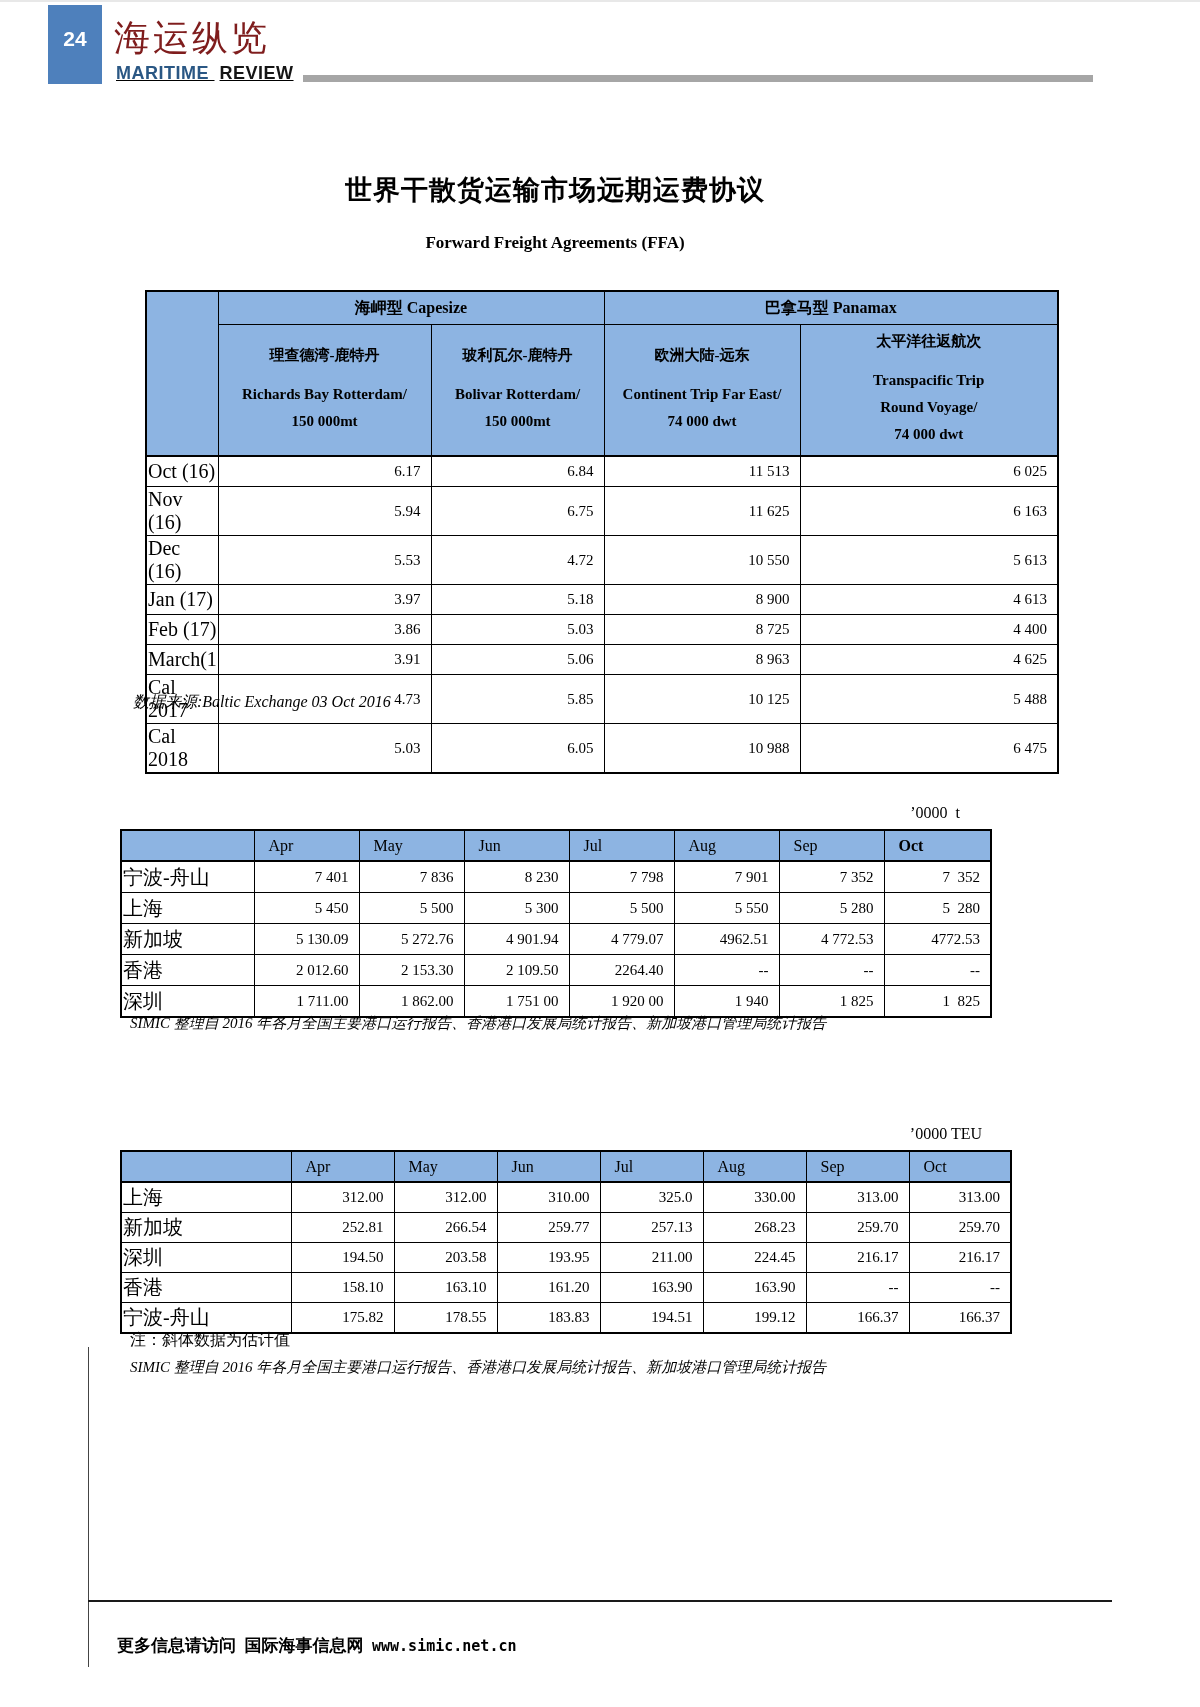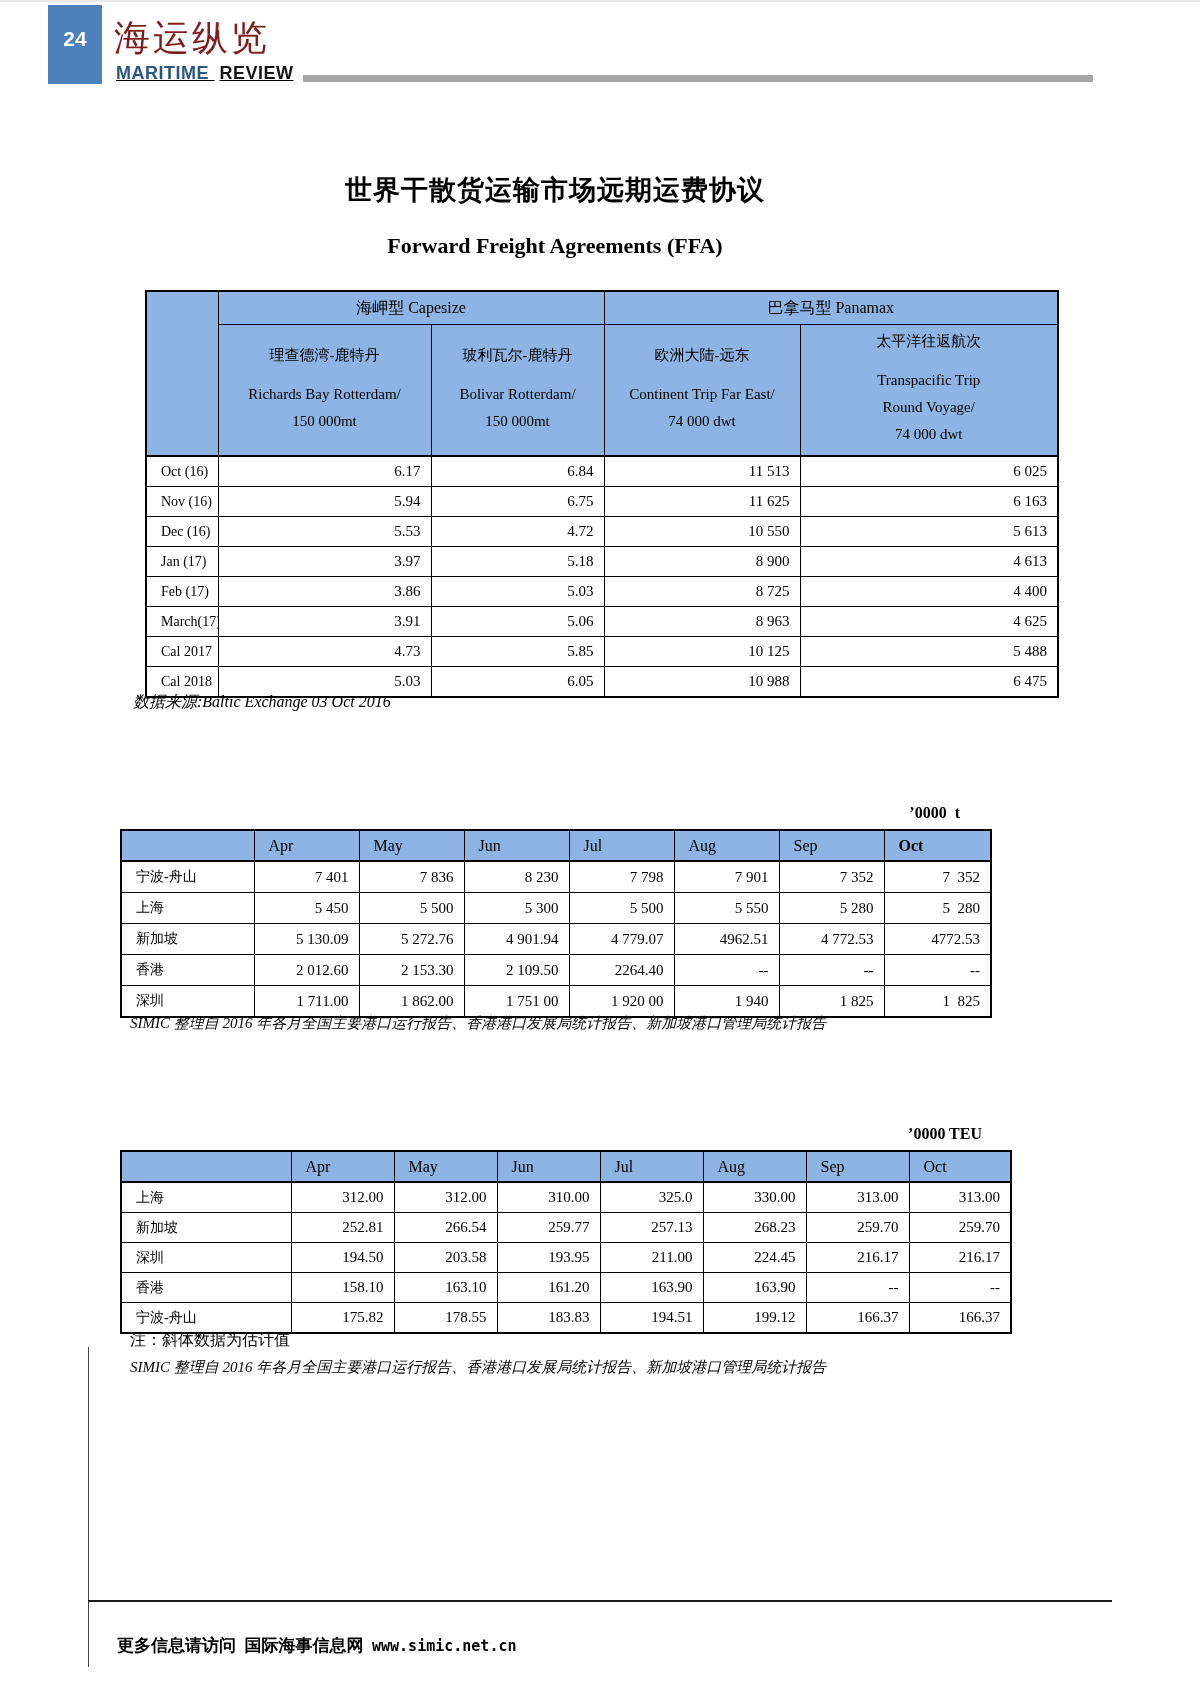--- a/index.html
+++ b/index.html
@@ -14,37 +14,37 @@
   .masthead-en{position:absolute;left:116px;top:61px;font-family:"Liberation Sans",sans-serif;
                font-weight:bold;font-size:18px;letter-spacing:0.5px;text-decoration:underline;}
   .masthead-en .blue{color:#2A5784;}
   .masthead-en .black{color:#151515;margin-left:5px;}
   .gray-bar{position:absolute;left:303px;top:73px;width:790px;height:7px;background:#A6A6A6;}
 
   
   .title-cn1{position:absolute;left:0;top:170px;width:1110px;text-align:center;
              font-size:27px;font-weight:bold;letter-spacing:1px;}
   .title-en1{position:absolute;left:0;top:231px;width:1110px;text-align:center;
-             font-size:22px;font-weight:bold;}
+             font-size:17px;font-weight:bold;}
   .title-cn2{position:absolute;left:0;top:748px;width:1120px;text-align:center;
              font-size:30px;font-weight:bold;}
   .title-cn3{position:absolute;left:0;top:1068px;width:1120px;text-align:center;
              font-size:30px;font-weight:bold;}
-  .unit{position:absolute;font-size:16px;font-weight:bold;text-align:right;white-space:pre;}
+  .unit{position:absolute;font-size:16px;font-weight:normal;text-align:right;white-space:pre;}
   .unit1{left:840px;top:802px;width:120px;}
   .unit2{left:840px;top:1123px;width:142px;}
 
   
   table{border-collapse:collapse;position:absolute;table-layout:fixed;}
   th,td{border:1px solid #000;font-size:15px;overflow:hidden;}
-  thead th{background:#8DB4E2;font-weight:normal;}
+  thead th{background:#8DB4E2;font-weight:bold;}
   tbody{border-top:2px solid #000;}
   table{border:2px solid #000;}
   td.num{text-align:right;padding-right:10px;white-space:pre;font-size:15px;}
-  td.rowlabel{text-align:left;padding-left:14px;font-size:14px;}
+  td.rowlabel{text-align:left;padding-left:1px;font-size:20px;}
 
   
   .ffa{left:145px;top:288px;width:912px;}
   .ffa .group-row th{height:30px;font-size:16px;text-align:center;}
   .ffa .sub-row th{height:128px;vertical-align:middle;text-align:center;font-size:15px;}
   .ffa tbody td{height:27px;}
   .hdr-cn{margin-bottom:16px;}
   .hdr-line{line-height:27px;}
 
   

